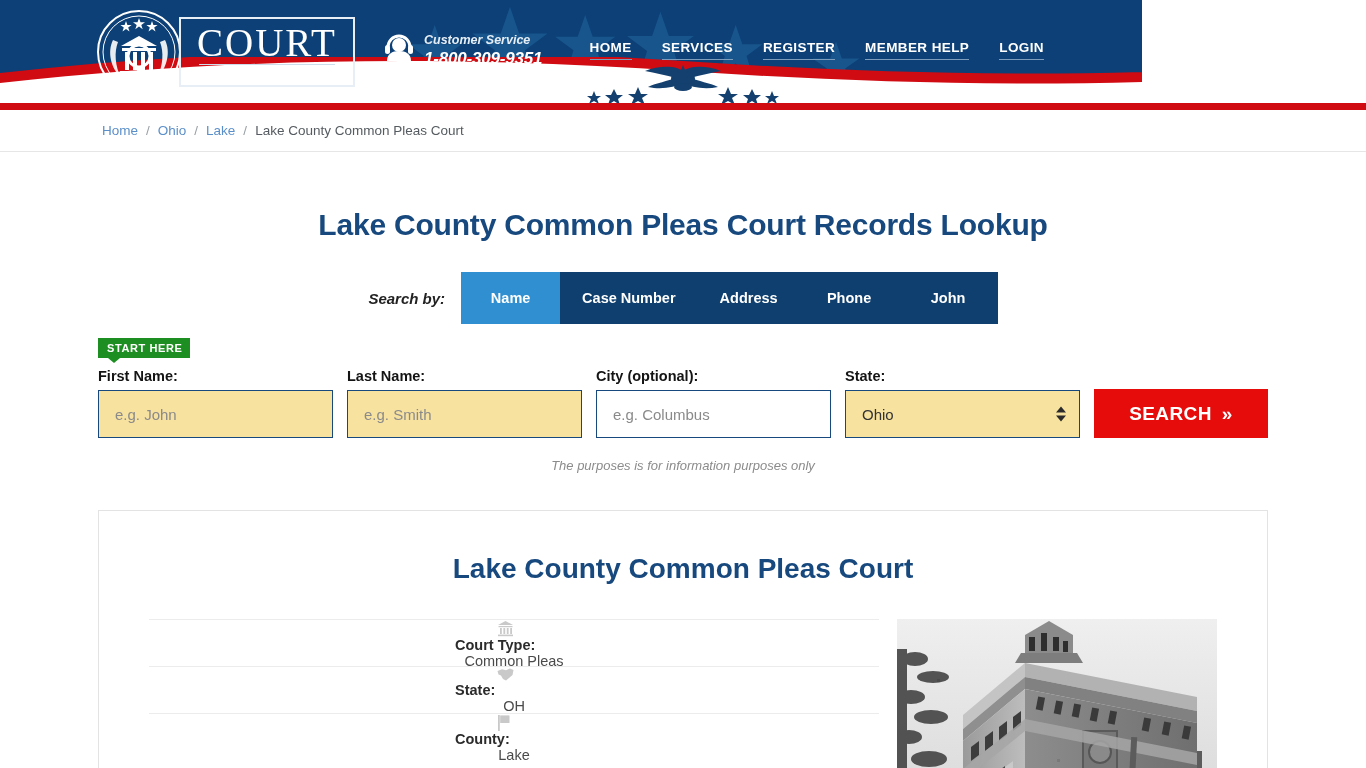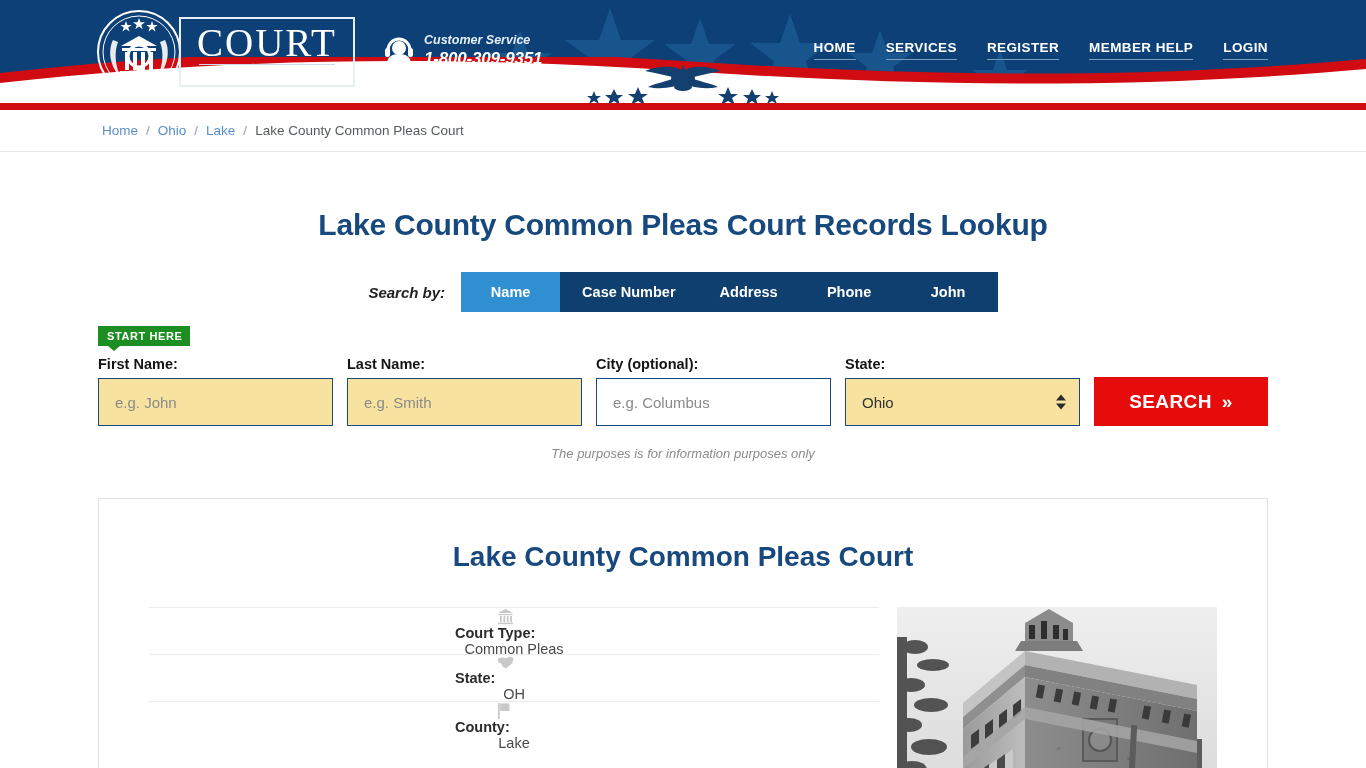--- a/index.html
+++ b/index.html
@@ -6,21 +6,21 @@
   html, body {
     width: 1366px; height: 768px;
     overflow: hidden;
     background: #ffffff;
     font-family: "Liberation Sans", sans-serif;
   }
 
   
   .header {
     position: relative;
-    width: 1366px; height: 103px;
+    width: 1142px; height: 103px;
     background: #0c4076;
     overflow: hidden;
   }
   .stars-bg { position: absolute; inset: 0; }
   .swoosh { position: absolute; left: 0; bottom: 0; width: 1366px; height: 46px; }
 
   .logo-wrap {
     position: absolute; left: 95px; top: 8px;
     display: flex; align-items: center; gap: 0px;
   }
@@ -40,21 +40,21 @@
     font-weight: 400;
   }
   .logo-rule { height: 1px; background: #cddcea; margin: 3px 2px 3px 2px; }
   .logo-sub {
     color: #ffffff; font-size: 10.5px; letter-spacing: 4.4px;
     font-family: "Liberation Serif", serif;
   }
 
   .cs-wrap {
     position: absolute; left: 383px; top: 33px;
-    display: flex; align-items: flex-end; gap: 9px;
+    display: flex; align-items: flex-start; gap: 9px;
   }
   .cs-icon { width: 32px; height: 32px; }
   .cs-label {
     color: #e6eef6; font-size: 12.5px; font-style: italic; font-weight: bold;
     line-height: 1.25;
   }
   .cs-phone {
     color: #ffffff; font-size: 17px; font-style: italic; font-weight: bold;
     line-height: 1.15; letter-spacing: -0.2px;
   }
@@ -97,21 +97,21 @@
 
   .searchby-row {
     margin-top: 30px;
     display: flex; align-items: center; justify-content: center; 
   }
   .searchby-label {
     color: #222; font-size: 15px; font-style: italic; font-weight: bold;
     margin-right: 16px;
   }
   .tab {
-    height: 40px; min-width: 99px;
+    height: 52px; min-width: 99px;
     display: flex; align-items: center; justify-content: center;
     padding: 0 22px;
     background: #0f3f6e;
     color: #ffffff; font-size: 14.5px; font-weight: bold;
     cursor: pointer; border: none;
     font-family: "Liberation Sans", sans-serif;
   }
   .tab.active { background: #2f8fd0; }
 
   

